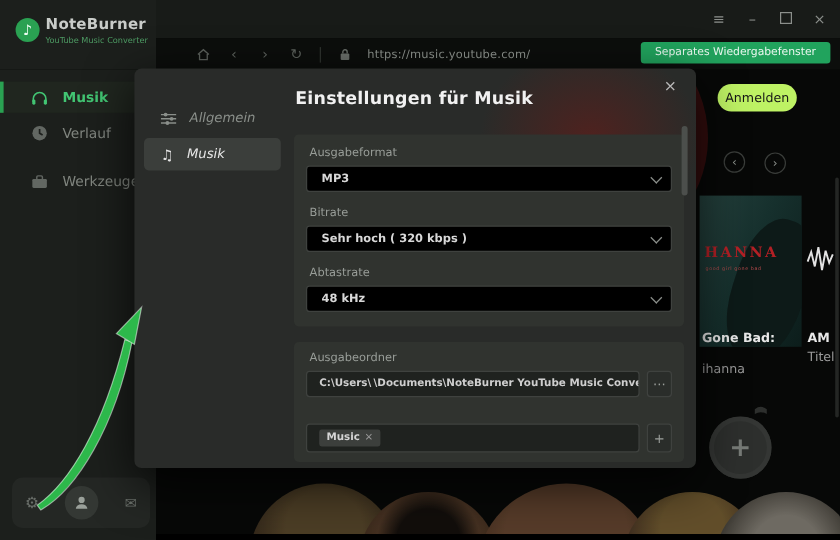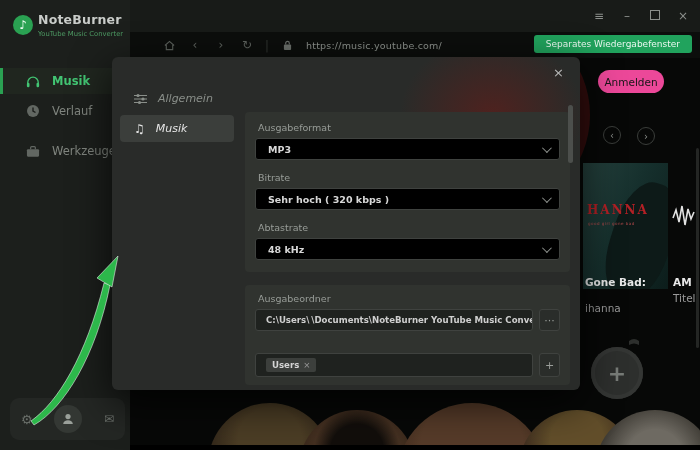--- a/index.html
+++ b/index.html
@@ -38,21 +38,21 @@
   .tray-gear{color:#6a6f6a;font-size:13px;}
   .tray-mail{color:#6a6f6a;font-size:12px;}
   .tray-person{width:28px;height:28px;border-radius:50%;background:#343834;display:flex;align-items:center;justify-content:center;}
 
   
   .bg-page{left:130px;top:58px;width:570px;height:392px;background:#070807;overflow:hidden;}
   .red-circle{position:absolute;left:260px;top:-43px;width:200px;height:200px;border-radius:50%;
               background:radial-gradient(circle,#471212 0 52%,#330d0d 53% 100%);}
   .red-circle .tri{position:absolute;left:84px;top:72px;width:0;height:0;border-left:34px solid #1d0707;
                    border-top:22px solid transparent;border-bottom:22px solid transparent;}
-  .signin{position:absolute;left:468px;top:12px;width:66px;height:23px;border-radius:12px;background:#ec4899;
+  .signin{position:absolute;left:468px;top:12px;width:66px;height:23px;border-radius:12px;background:#bef264;
           color:#161616;font-size:10.5px;display:flex;align-items:center;justify-content:center;}
   .car-btn{position:absolute;width:18px;height:18px;border-radius:50%;border:1px solid #3a3d3a;color:#8a8f8a;
            font-size:10px;display:flex;align-items:center;justify-content:center;box-sizing:border-box;}
   .album{position:absolute;left:453px;top:105px;width:85px;height:126px;
          background:linear-gradient(115deg,#25413d 0%,#16302d 45%,#0c1d1b 100%);overflow:hidden;}
   .album .fig{position:absolute;left:28px;top:18px;width:60px;height:120px;border-radius:45%;
               background:#0d1a18;transform:rotate(18deg);}
   .album .ttl{position:absolute;left:4px;top:40px;width:78px;font-family:"DejaVu Serif",serif;
               font-size:12px;letter-spacing:2px;color:#b32025;font-weight:bold;}
   .album .sub{position:absolute;left:5px;top:58px;font-size:4px;color:#b3494a;letter-spacing:.5px;}
@@ -226,20 +226,21 @@
         <line x1="0" y1="9.5" x2="13" y2="9.5" stroke="#8a8f8a" stroke-width="1.2"></line>
           <circle cx="5.5" cy="9.5" r="1.6" fill="#8a8f8a"></circle>
       </svg>
       <span>Allgemein</span>
     </div>
     <div class="tab active" style="top:58px;">
       <span class="tico">♫</span>
       <span>Musik</span>
     </div>
 
+    <div class="dlg-title">Einstellungen für Musik</div>
 
     <div class="panel" style="top:55px;height:160px;">
       <span class="f-label" style="top:10px;">Ausgabeformat</span>
       <div class="select" style="top:26px;">
         <span class="val">MP3</span>
         <span class="chev"></span>
       </div>
       <span class="f-label" style="top:60px;">Bitrate</span>
       <div class="select" style="top:76px;">
         <span class="val">Sehr hoch ( 320 kbps )</span>
@@ -255,21 +256,21 @@
     <div class="panel" style="top:228px;height:100px;">
       <span class="f-label" style="top:8px;">Ausgabeordner</span>
       <div class="tinput" style="top:24px;">
         <span>C:\Users\</span>
           <span class="redact"></span>
           <span>\Documents\NoteBurner YouTube Music Converte</span>
       </div>
       <div class="sq-btn" style="top:24px;">···</div>
       <div class="tinput" style="top:68px;height:24px;">
         <span class="tag">
-          <span>Users</span>
+          <span>Music</span>
           <span class="rm">×</span>
         </span>
       </div>
       <div class="sq-btn" style="top:68px;height:24px;">+</div>
     </div>
 
     <div class="dlg-scroll"></div>
   </div>
 
   <svg class="abs arrow-overlay" viewBox="0 0 700 450">

